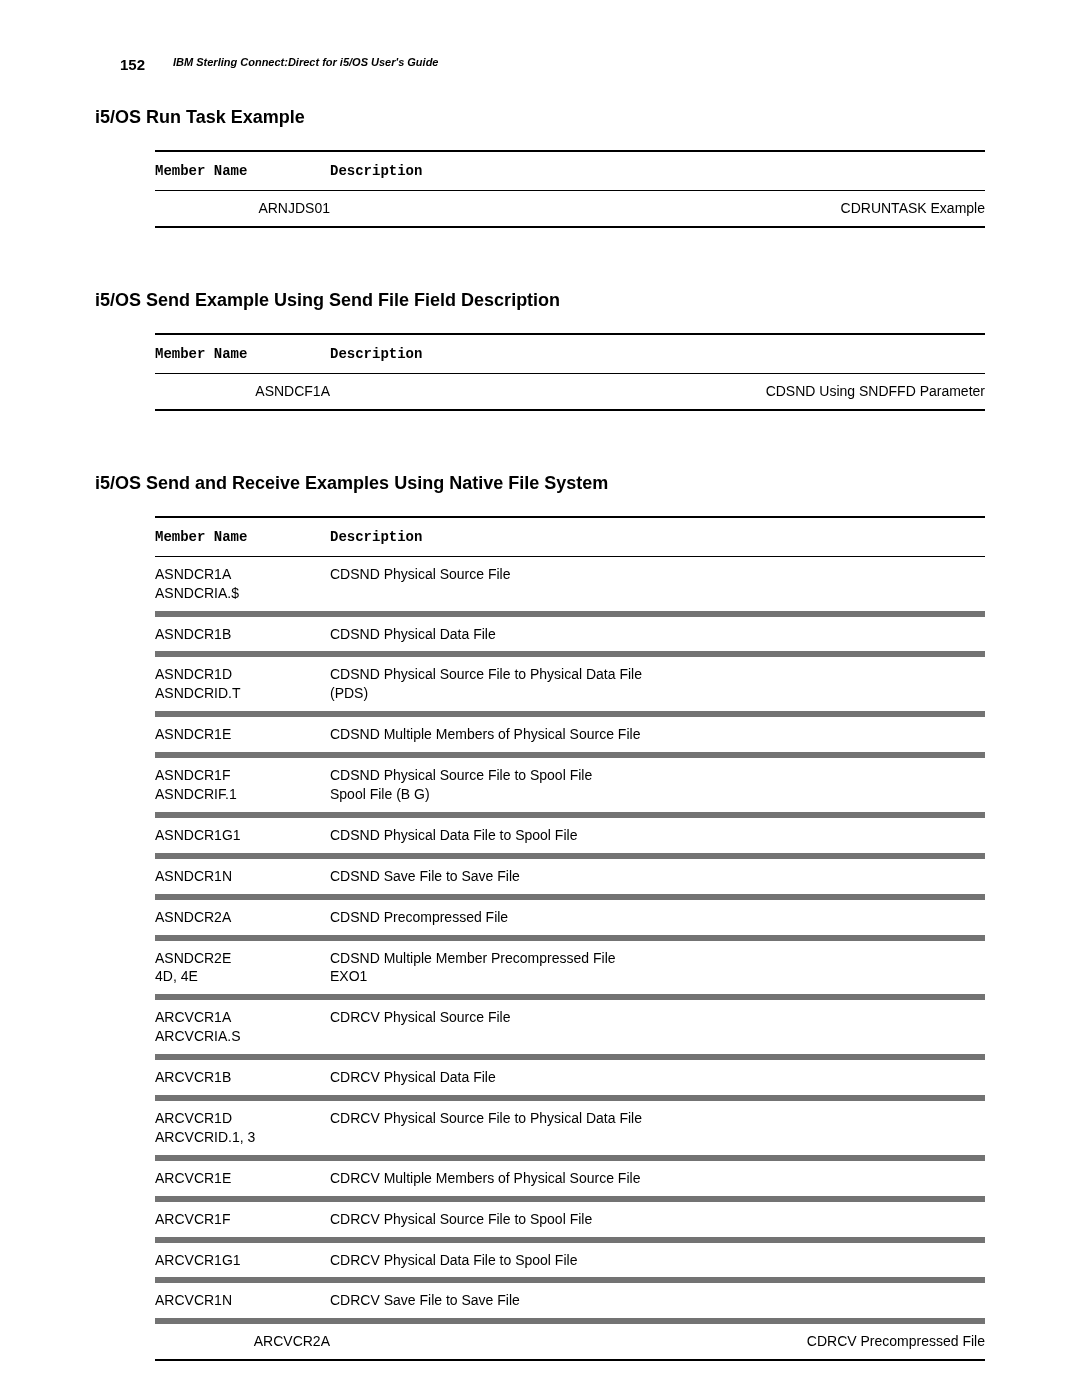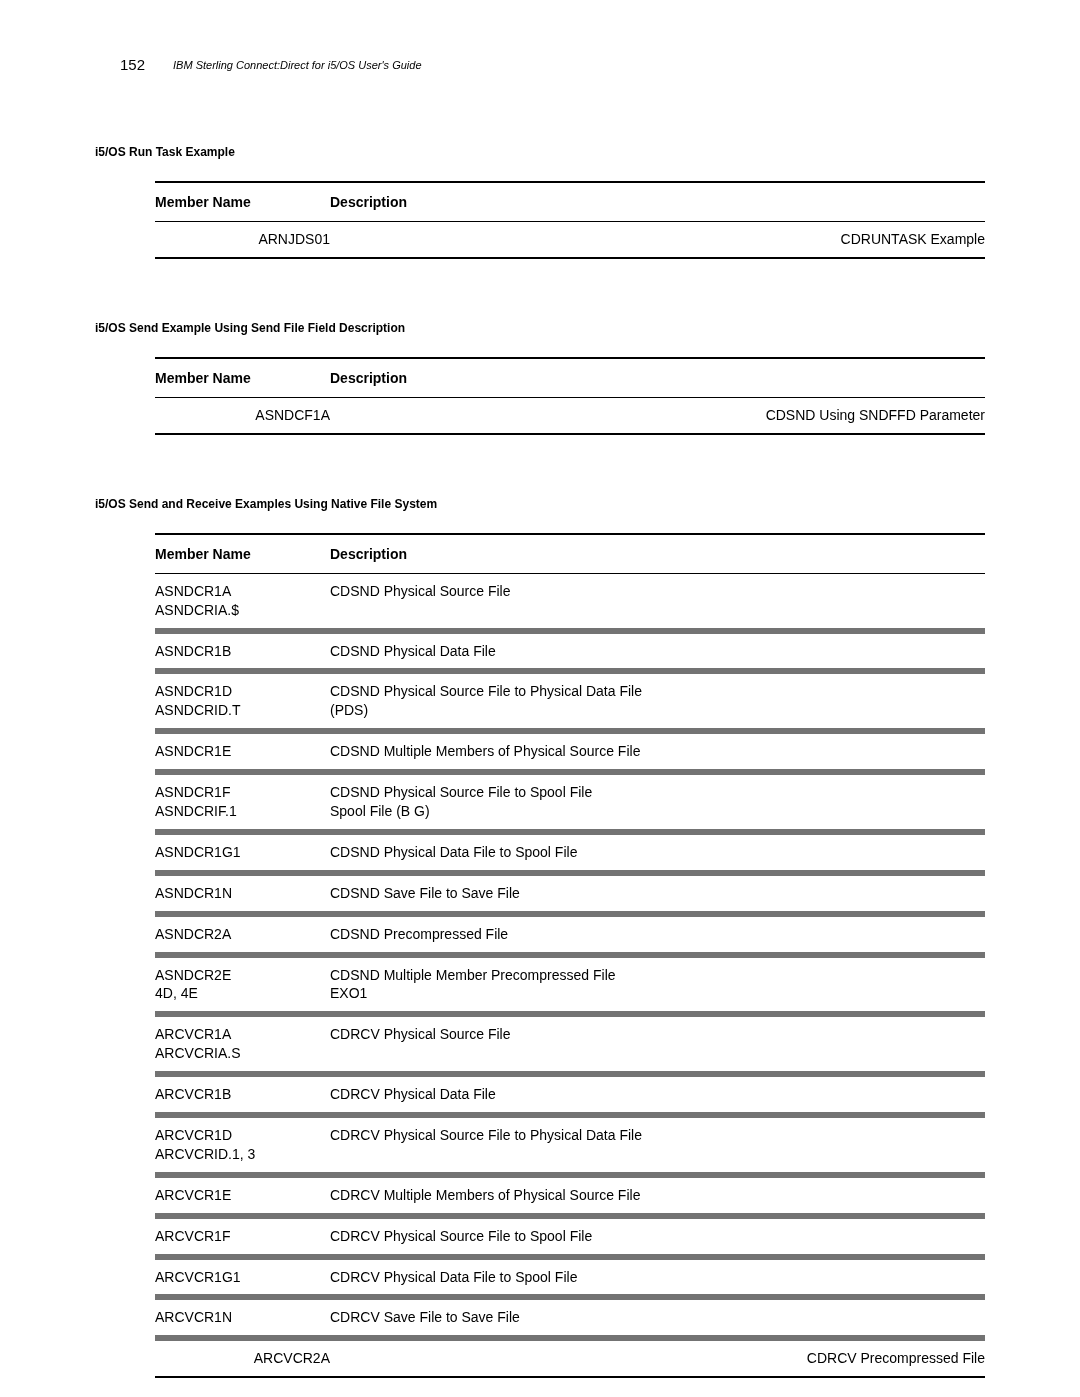--- a/index.html
+++ b/index.html
@@ -10,34 +10,35 @@
     body {
       font-family: Arial, Helvetica, sans-serif;
       background: #ffffff;
       width: 1080px;
       height: 1397px;
       padding: 56px 95px 80px 95px;
       color: #000;
     }
     .header {
       display: flex;
-      align-items: center;
-      margin-bottom: 72px;
+      align-items: flex-start;
+      margin-bottom: 34px;
       padding-left: 25px;
+      font-weight: bold;
     }
     .page-number {
       font-size: 15px;
       margin-right: 28px;
     }
     .doc-title {
       font-style: italic;
       font-size: 11px;
     }
     .section-heading {
-      font-size: 12px;
+      font-size: 18px;
       font-weight: bold;
       margin-bottom: 22px;
     }
     .table-wrap {
       margin-left: 60px;
       margin-right: 0;
       margin-bottom: 62px;
     }
     .table-wrap.last {
       margin-bottom: 0;
@@ -48,20 +49,21 @@
     }
     thead tr {
       border-top: 2px solid #000;
       border-bottom: 1px solid #000;
     }
     thead th {
       text-align: left;
       font-size: 14px;
       font-weight: bold;
       padding: 11px 0 11px 0;
+      font-family: Liberation Mono, monospace;
     }
     thead th.col-member {
       width: 175px;
     }
     tbody tr {
       border-bottom: 6px solid #737373;
     }
     tbody tr:last-child {
       border-bottom: 2px solid #000;
       text-align: right;

